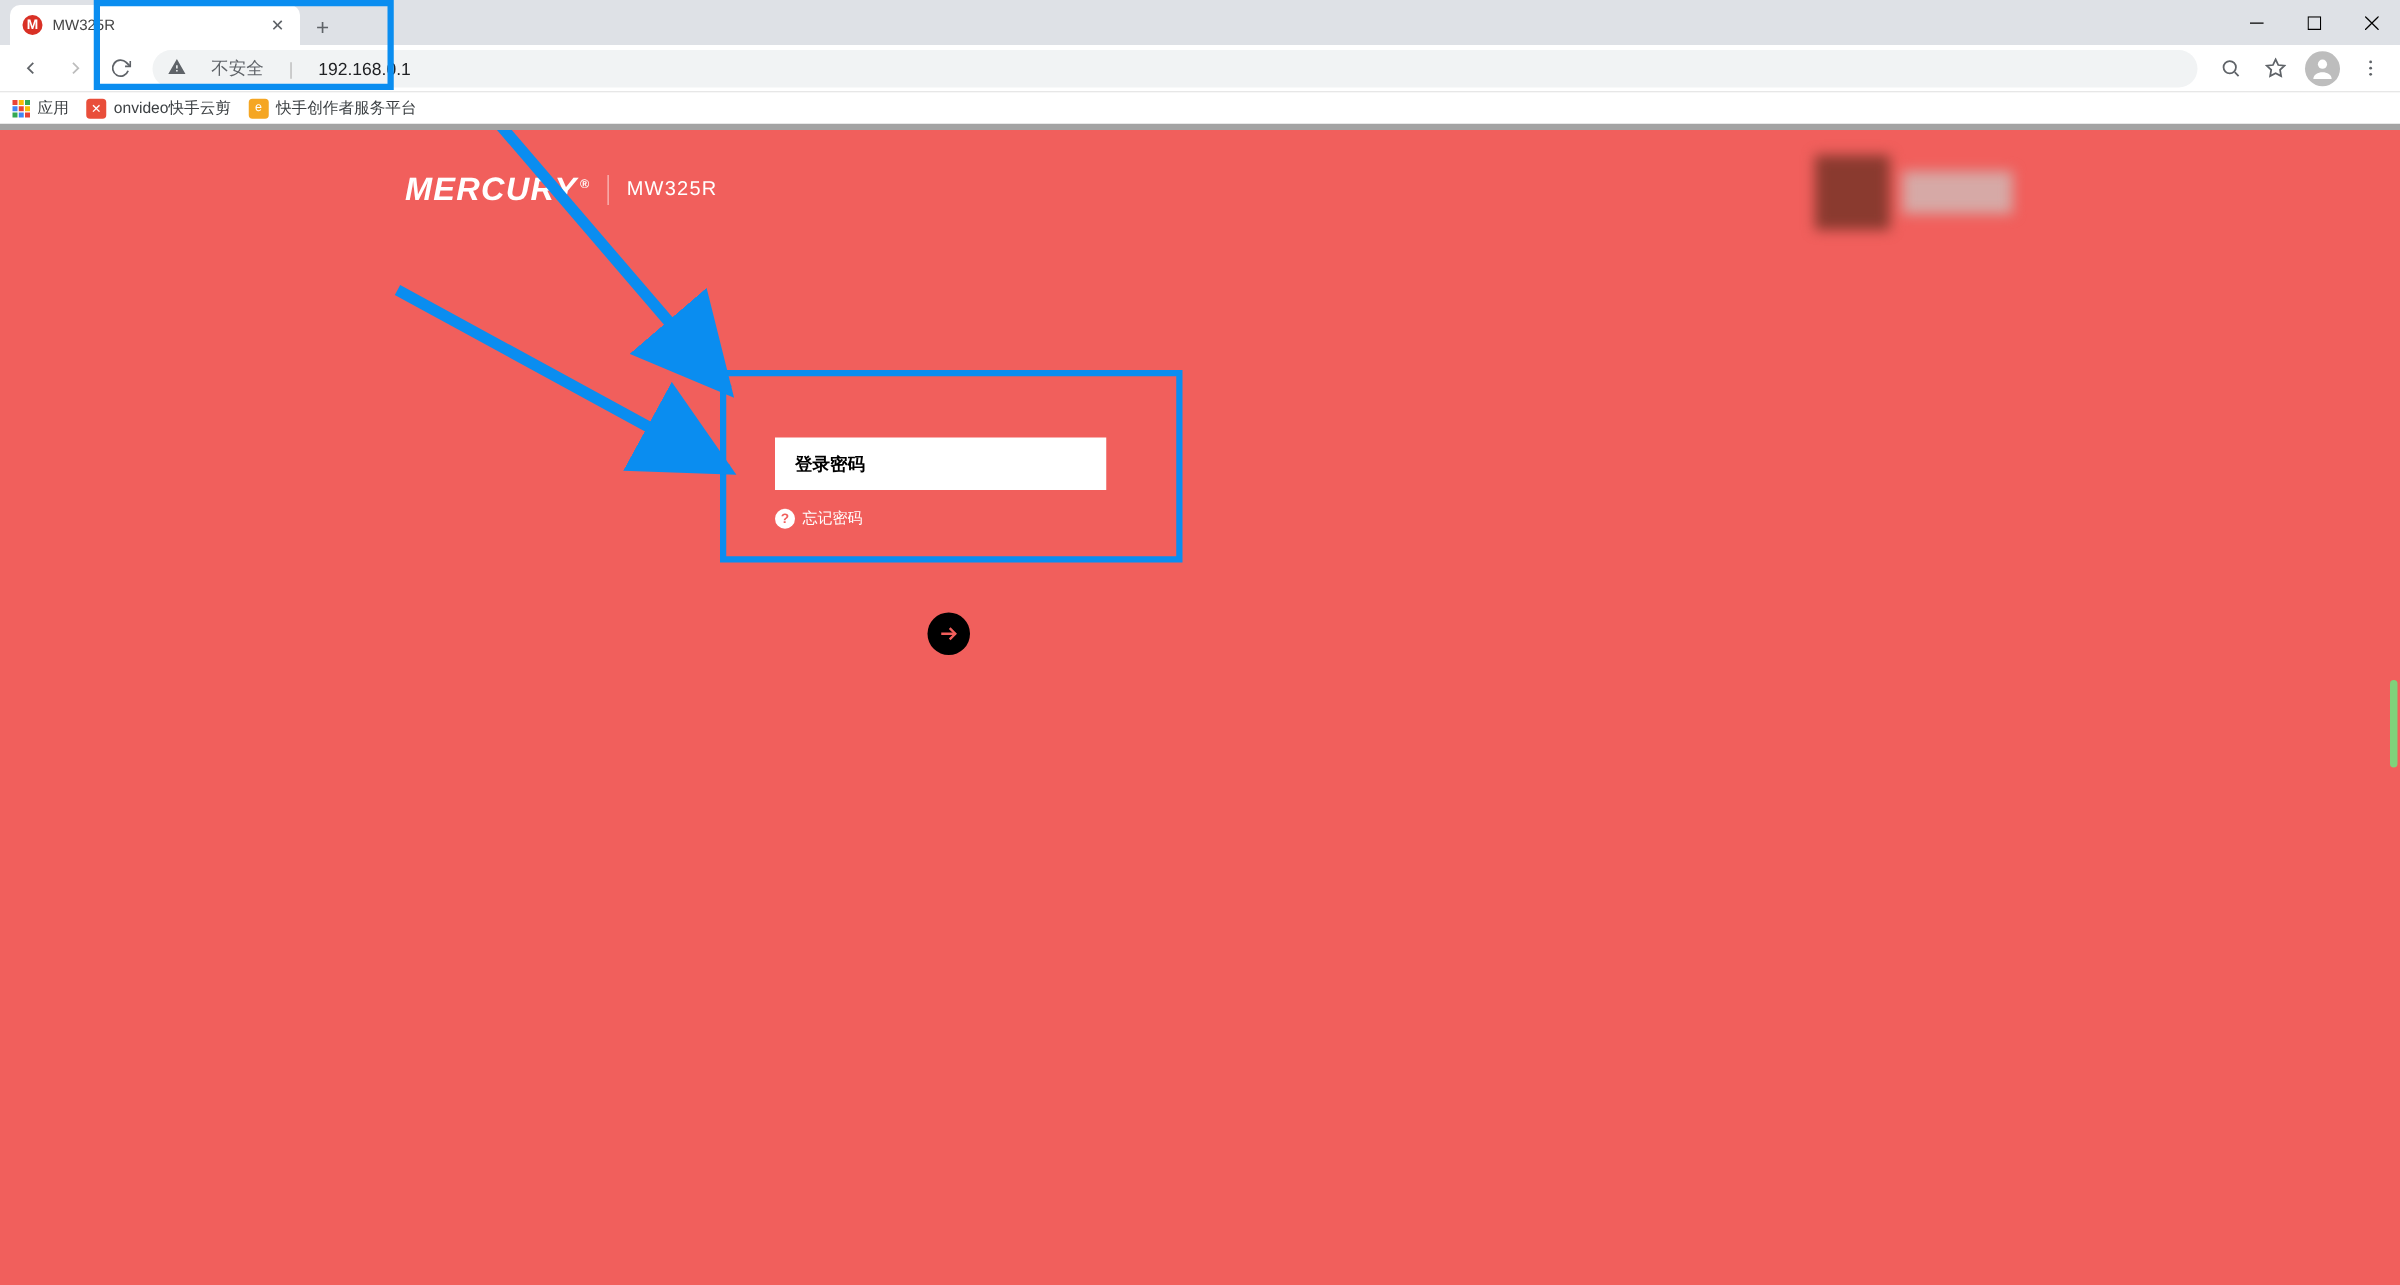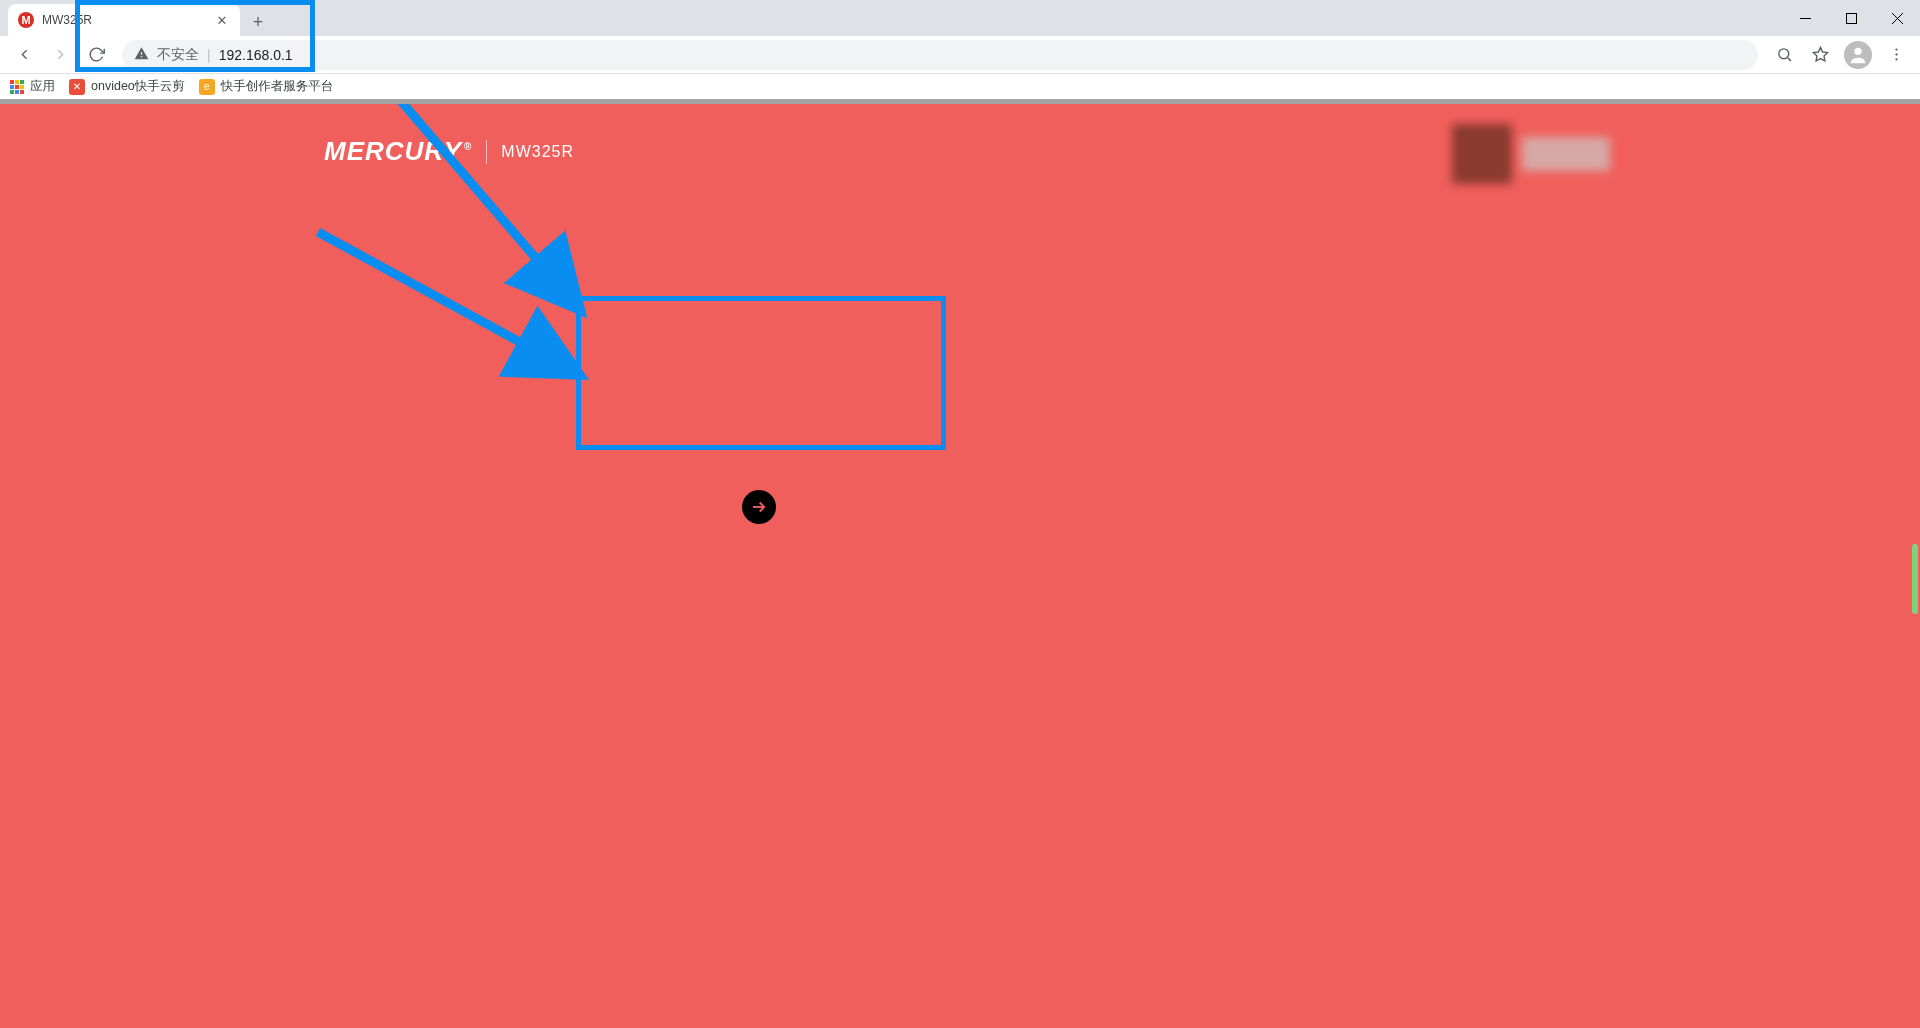--- a/index.html
+++ b/index.html
@@ -21,21 +21,21 @@
   .win-controls { position: absolute; right: 0; top: 0; height: 36px; display: flex; }
   .win-btn { width: 46px; height: 36px; display:flex; align-items:center; justify-content:center; color:#000; cursor:pointer;}
   .win-btn svg { width:11px; height:11px; }
 
   .toolbar { height: 38px; background: #fff; display: flex; align-items: center; padding: 0 8px; gap: 4px; border-bottom: 1px solid #e0e0e0;}
   .nav-btn { width:32px; height:32px; border-radius:50%; display:flex; align-items:center; justify-content:center; color:#5f6368; cursor:pointer;}
   .nav-btn.disabled { color:#bdbdbd; }
   .nav-btn svg { width:17px; height:17px; }
   .omnibox {
     flex:1; height:30px; background:#f1f3f4; border-radius:15px; display:flex; align-items:center;
-    padding:13px 12px; gap:8px; color:#5f6368; font-size:14px; margin: 0 6px;
+    padding:13px 12px; gap:20px; color:#5f6368; font-size:14px; margin: 0 6px;
   }
   .omnibox .sec-icon svg{ width:15px; height:15px; }
   .omnibox .sec-label{ color:#5f6368; }
   .omnibox .sep{ color:#bdbdbd; }
   .omnibox .url{ color:#202124; }
   .tool-icon { width:32px; height:32px; display:flex; align-items:center; justify-content:center; color:#5f6368; cursor:pointer;}
   .tool-icon svg{ width:17px; height:17px;}
   .avatar { width:28px; height:28px; border-radius:50%; background:#bdbdbd; display:flex; align-items:center; justify-content:center; margin:0 4px; cursor:pointer;}
   .avatar svg{ width:22px; height:22px; fill:#fff;}
 
@@ -200,20 +200,27 @@
     <span class="brand-logo"><span>MERCURY</span><sup>®</sup></span>
     <span class="brand-sep"></span>
     <span class="brand-model">MW325R</span>
   </div>
 
   <div class="user-blur">
     <div class="av"></div>
       <div class="tx"></div>
   </div>
 
+  <div class="login-box">
+    <input type="password" class="login-input" placeholder="登录密码" style="">
+    <div class="forgot">
+      <span class="forgot-icon">?</span>
+      <span>忘记密码</span>
+    </div>
+  </div>
 
   <div class="submit-btn">
     <svg viewBox="0 0 24 24" fill="none" stroke-width="2.5">
       <line x1="4" y1="12" x2="19" y2="12"></line>
         <polyline points="13 6 19 12 13 18"></polyline>
     </svg>
   </div>
 
   <div class="anno-box" id="anno-login"></div>
   <svg class="anno-svg" width="1500" height="400">

